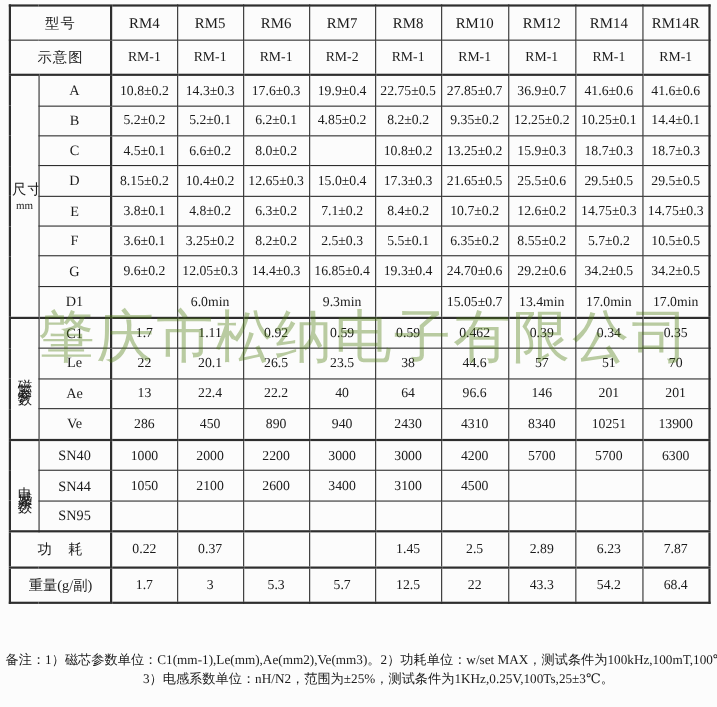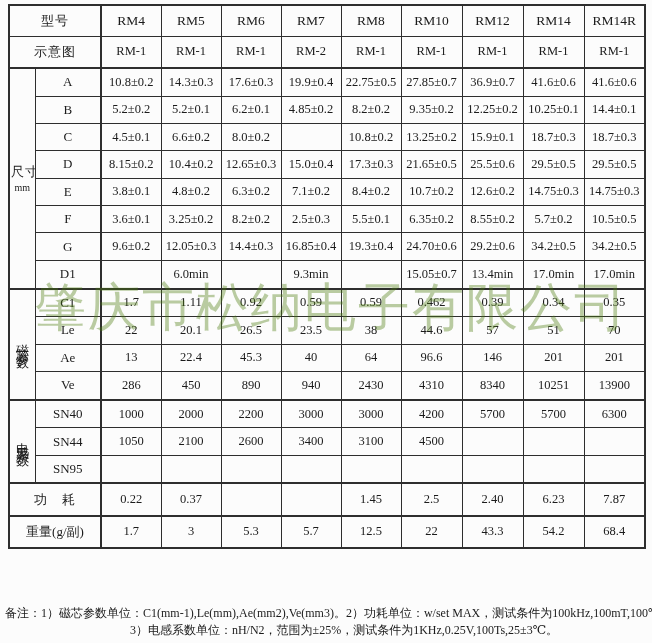--- a/index.html
+++ b/index.html
@@ -31,21 +31,21 @@
   .watermark{
     position:absolute;left:34px;top:282px;width:612px;
     font-size:52px;line-height:1;letter-spacing:2px;white-space:nowrap;
     color:#4d7c0f;opacity:0.38;pointer-events:none;z-index:5;
     font-family:"Liberation Serif","DejaVu Serif",serif;
   }
   .notes{
     position:absolute;left:5px;top:592px;width:645px;
     font-size:12px;line-height:1.45;color:#1b1b1b;white-space:nowrap;
   }
-  .notes .l1{display:flex;margin-top:13px;}
+  .notes .l1{display:flex;}
   .notes .cont{padding-left:33px;text-align:center;}
 </style>
 </head>
 <body>
 
 <div class="watermark">肇庆市松纳电子有限公司</div>
 
 <table class="spec">
   <colgroup>
     <col style="width:26px">
@@ -117,21 +117,21 @@
     <td>14.4±0.1</td>
   </tr>
   <tr>
     <td class="sub lblend">C</td>
     <td>4.5±0.1</td>
     <td>6.6±0.2</td>
     <td>8.0±0.2</td>
     <td></td>
     <td>10.8±0.2</td>
     <td>13.25±0.2</td>
-    <td>15.9±0.1</td>
+    <td>15.9±0.3</td>
     <td>18.7±0.3</td>
     <td>18.7±0.3</td>
   </tr>
   <tr>
     <td class="sub lblend">D</td>
     <td>8.15±0.2</td>
     <td>10.4±0.2</td>
     <td>12.65±0.3</td>
     <td>15.0±0.4</td>
     <td>17.3±0.3</td>
@@ -211,21 +211,21 @@
     <td>38</td>
     <td>44.6</td>
     <td>57</td>
     <td>51</td>
     <td>70</td>
   </tr>
   <tr>
     <td class="sub lblend">Ae</td>
     <td>13</td>
     <td>22.4</td>
-    <td>45.3</td>
+    <td>22.2</td>
     <td>40</td>
     <td>64</td>
     <td>96.6</td>
     <td>146</td>
     <td>201</td>
     <td>201</td>
   </tr>
   <tr>
     <td class="sub lblend">Ve</td>
     <td>286</td>
@@ -278,21 +278,21 @@
   </tr>
 
   <tr class="sec">
     <td colspan="2" class="cn lblend">功　耗</td>
     <td>0.22</td>
     <td>0.37</td>
     <td></td>
     <td></td>
     <td>1.45</td>
     <td>2.5</td>
-    <td>2.40</td>
+    <td>2.89</td>
     <td>6.23</td>
     <td>7.87</td>
   </tr>
 
   <tr class="sec">
     <td colspan="2" class="cn lblend" style="letter-spacing:0">重量(g/副)</td>
     <td>1.7</td>
     <td>3</td>
     <td>5.3</td>
     <td>5.7</td>

